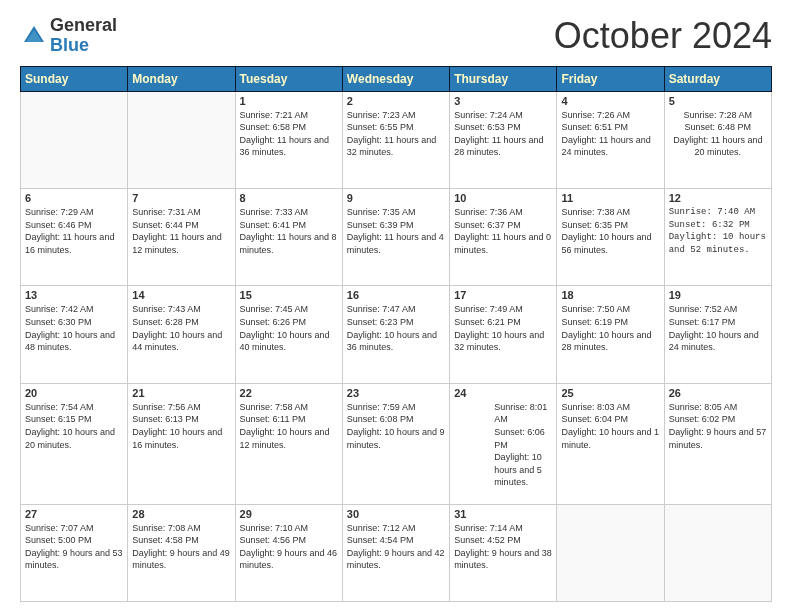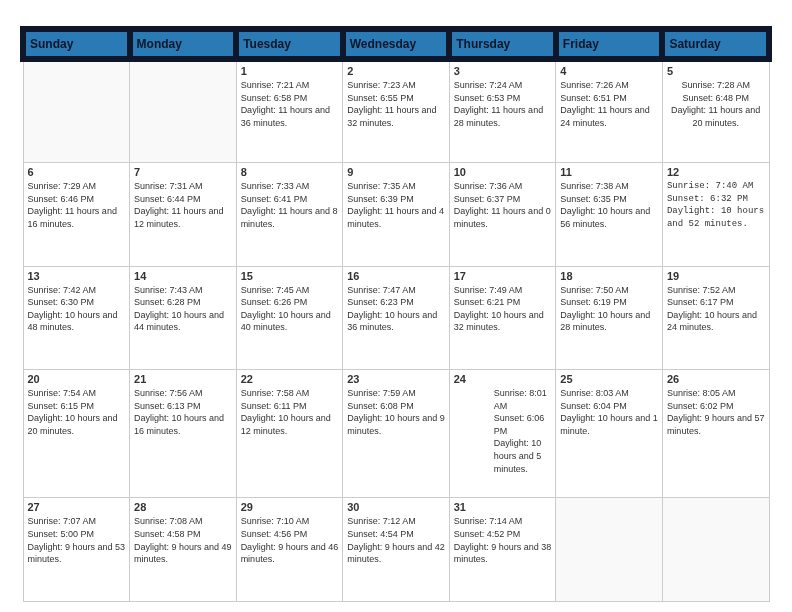--- a/index.html
+++ b/index.html
@@ -55,25 +55,25 @@
     }
     .calendar {
       flex: 1;
       border: 1px solid #ccc;
       border-collapse: collapse;
       width: 100%;
       table-layout: fixed;
     }
     .calendar th {
       background: #2a7ab5;
-      color: #0f172a;
+      color: #fef9c3;
       font-size: 12px;
       font-weight: bold;
       padding: 5px 4px;
-      border: 6px solid #0f172a;
+      border: 1px solid #0f172a;
       text-align: left;
     }
     .calendar td {
       border: 1px solid #ccc;
       vertical-align: top;
       padding: 3px 4px;
       font-size: 9.5px;
       color: #333;
       height: 88px;
     }
@@ -93,21 +93,32 @@
     }
     tr.week-row td {
       height: 88px;
     }
   </style>
 </head>
 <body>
 
 <div class="page">
   <div class="header">
+    <div class="logo">
+      <svg class="logo-icon" viewBox="0 0 28 28">
+        <polygon points="14,4 24,20 4,20" fill="#2a7ab5"></polygon>
+        <polygon points="14,8 22,20 6,20" fill="#5aaad8" opacity="0.5"></polygon>
+      </svg>
+      <div class="logo-text">
+        <span class="logo-general">General</span><br>
+        <span class="logo-blue">Blue</span>
+      </div>
+    </div>
     <div class="title-block">
+      <div class="month-title">October 2024</div>
     </div>
   </div>
 
   <table class="calendar">
     <thead>
       <tr>
         <th>Sunday</th>
         <th>Monday</th>
         <th>Tuesday</th>
         <th>Wednesday</th>

